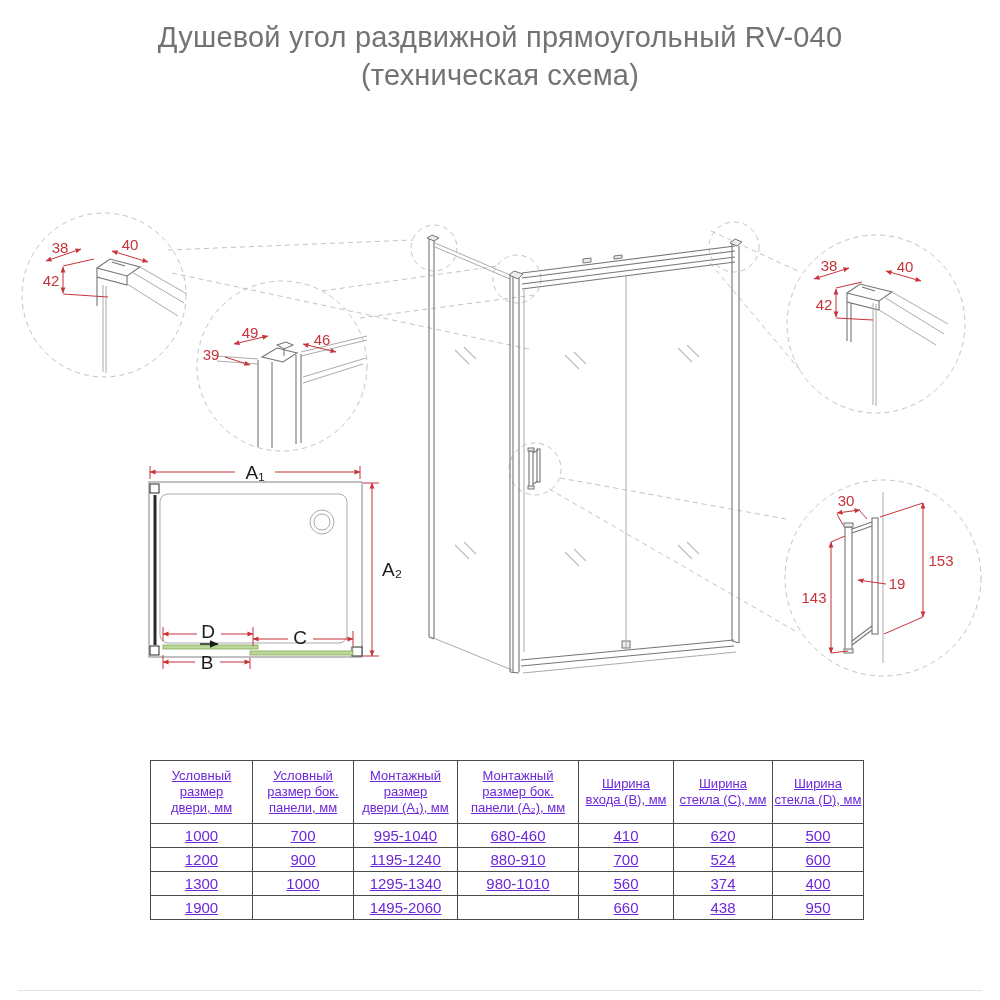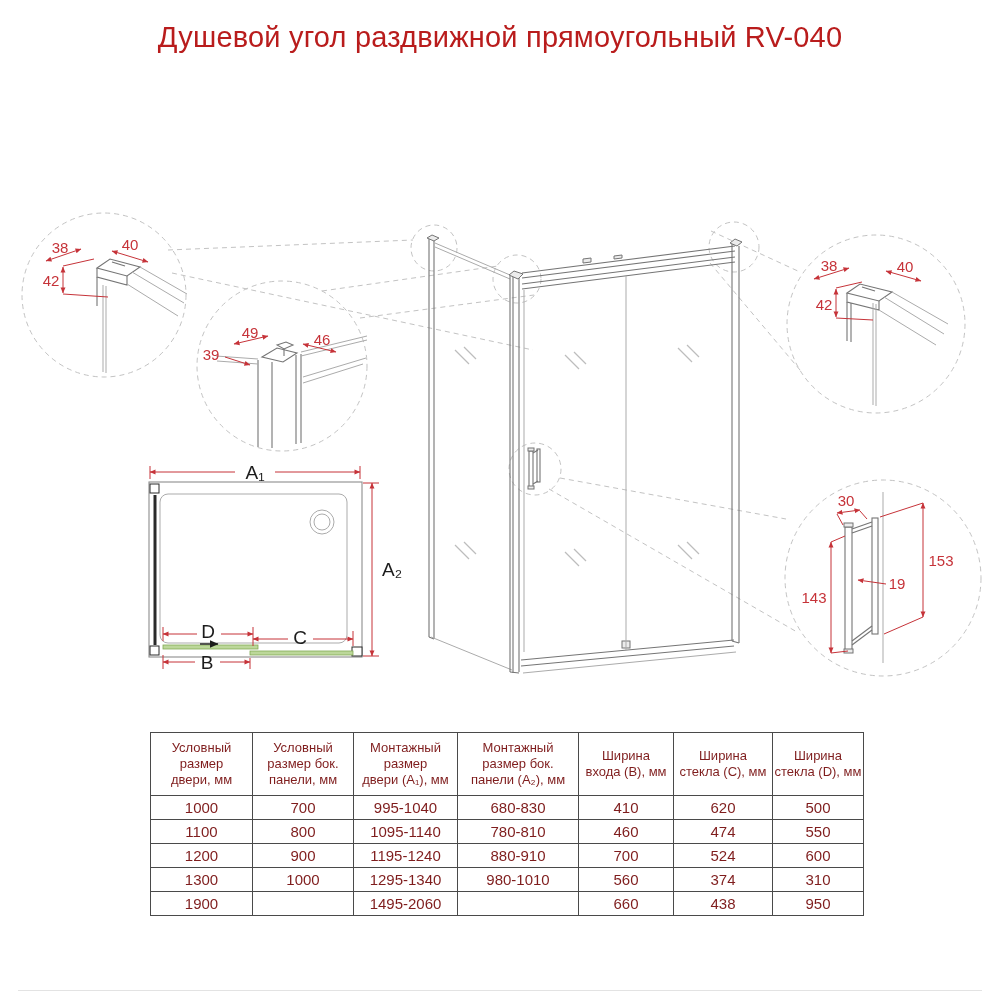--- a/index.html
+++ b/index.html
@@ -4,49 +4,50 @@
 <style>
   :root{
     --dim-red:#c63339; --glass-green:#bcd79a; --glass-green-border:#82aa55;
     --line-dark:#2a2a2a; --line-mid:#757575; --line-light:#ababab;
     --dash-gray:#c3c3c3; --text-dark:#1c1c1c; --table-border:#4a4a4a;
   }
   html,body{margin:0;padding:0;background:#fff;}
   .page{position:relative;width:1000px;height:1000px;background:#fff;overflow:hidden;
         font-family:"Liberation Sans",sans-serif;color:var(--text-dark);}
   .title{position:absolute;top:18px;left:0;width:1000px;text-align:center;
-         font-size:29px;line-height:38px;color:#b91c1c;letter-spacing:.2px;}
+         font-size:29px;line-height:38px;color:#737373;letter-spacing:.2px;}
   svg.drawing{position:absolute;top:0;left:0;}
   svg text{font-family:"Liberation Sans",sans-serif;}
   .dim-label{font-size:15px;fill:var(--dim-red);text-anchor:middle;}
   .plan-label{font-size:19px;fill:var(--text-dark);text-anchor:middle;}
   .detail-circle{fill:none;stroke:var(--dash-gray);stroke-width:1;stroke-dasharray:5 4;}
   .leader{stroke:var(--dash-gray);stroke-width:1;stroke-dasharray:5 4;fill:none;}
   .frame{stroke:var(--line-mid);stroke-width:1.1;fill:none;}
   .cap{stroke:var(--line-mid);stroke-width:1;fill:#ececec;}
   .glassline{stroke:var(--line-light);stroke-width:1;fill:none;}
   .refl{stroke:#bdbdbd;stroke-width:1.2;fill:none;}
   .red{stroke:var(--dim-red);stroke-width:1;fill:none;}
   marker path.red-head{fill:var(--dim-red);}
   marker path.black-head{fill:var(--text-dark);}
-  table.spec{position:absolute;left:150px;top:732px;width:713px;border-collapse:collapse;
-             table-layout:fixed;font-size:15px;color:#7f1d1d;}
+  table.spec{position:absolute;left:150px;top:760px;width:713px;border-collapse:collapse;
+             table-layout:fixed;font-size:15px;color:#6d28d9;text-decoration:underline;}
   table.spec th,table.spec td{border:1px solid var(--table-border);text-align:center;
              vertical-align:middle;padding:0;overflow:hidden;}
   table.spec th{height:62px;font-size:13px;font-weight:400;line-height:1.22;white-space:pre-line;}
   table.spec td{height:23px;}
   .bottom-rule{position:absolute;left:18px;top:990px;width:964px;height:1px;background:#e3e3e3;}
 </style>
 </head>
 <body>
 
 <div class="page">
 
   <div class="title">
     <div>Душевой угол раздвижной прямоугольный RV-040</div>
+    <div>(техническая схема)</div>
   </div>
 
   <svg class="drawing" width="1000" height="1000" viewBox="0 0 1000 1000">
     <defs>
       <marker id="ra" viewBox="0 0 10 10" refX="8.5" refY="5" markerWidth="6.5" markerHeight="6.5" orient="auto-start-reverse">
         <path class="red-head" d="M0,1.2 L9,5 L0,8.8 z"></path>
       </marker>
       <marker id="ba" viewBox="0 0 10 10" refX="8.5" refY="5" markerWidth="7" markerHeight="7" orient="auto-start-reverse">
         <path class="black-head" d="M0,1 L9,5 L0,9 z"></path>
       </marker>
@@ -348,51 +349,42 @@
 стекла (C), мм</th>
         <th>Ширина
 стекла (D), мм</th>
       </tr>
     </thead>
     <tbody>
       <tr>
         <td>1000</td>
         <td>700</td>
         <td>995-1040</td>
-        <td>680-830</td>
+        <td>680-460</td>
         <td>410</td>
         <td>620</td>
         <td>500</td>
-      </tr>
-      <tr>
-        <td>1100</td>
-        <td>800</td>
-        <td>1095-1140</td>
-        <td>780-810</td>
-        <td>460</td>
-        <td>474</td>
-        <td>550</td>
       </tr>
       <tr>
         <td>1200</td>
         <td>900</td>
         <td>1195-1240</td>
         <td>880-910</td>
         <td>700</td>
         <td>524</td>
         <td>600</td>
       </tr>
       <tr>
         <td>1300</td>
         <td>1000</td>
         <td>1295-1340</td>
         <td>980-1010</td>
         <td>560</td>
         <td>374</td>
-        <td>310</td>
+        <td>400</td>
       </tr>
       <tr>
         <td>1900</td>
         <td></td>
         <td>1495-2060</td>
         <td></td>
         <td>660</td>
         <td>438</td>
         <td>950</td>
       </tr>

